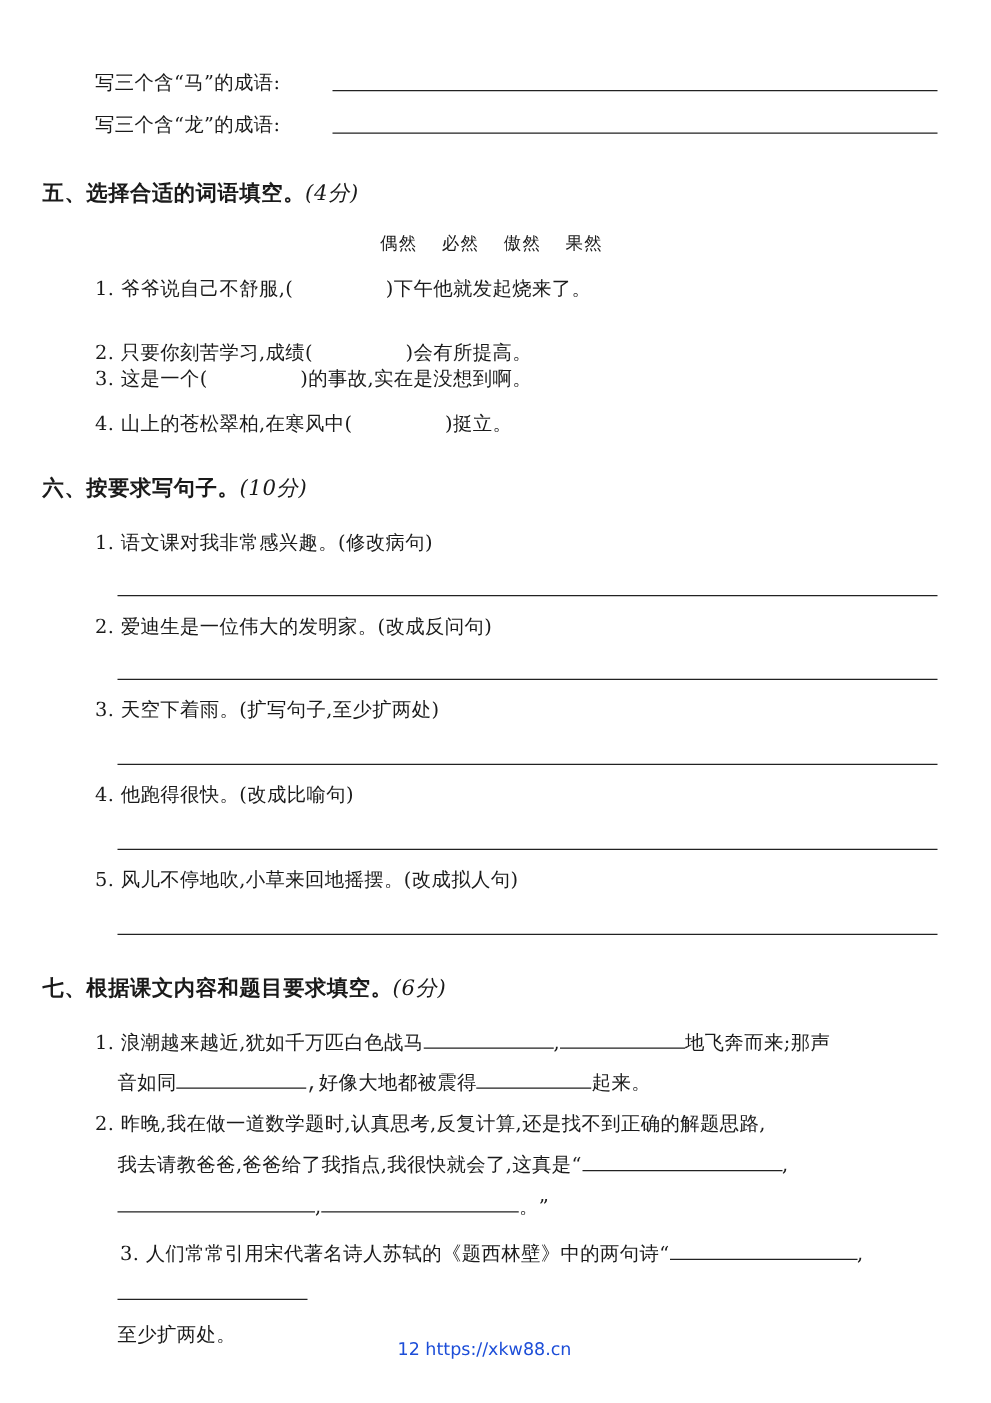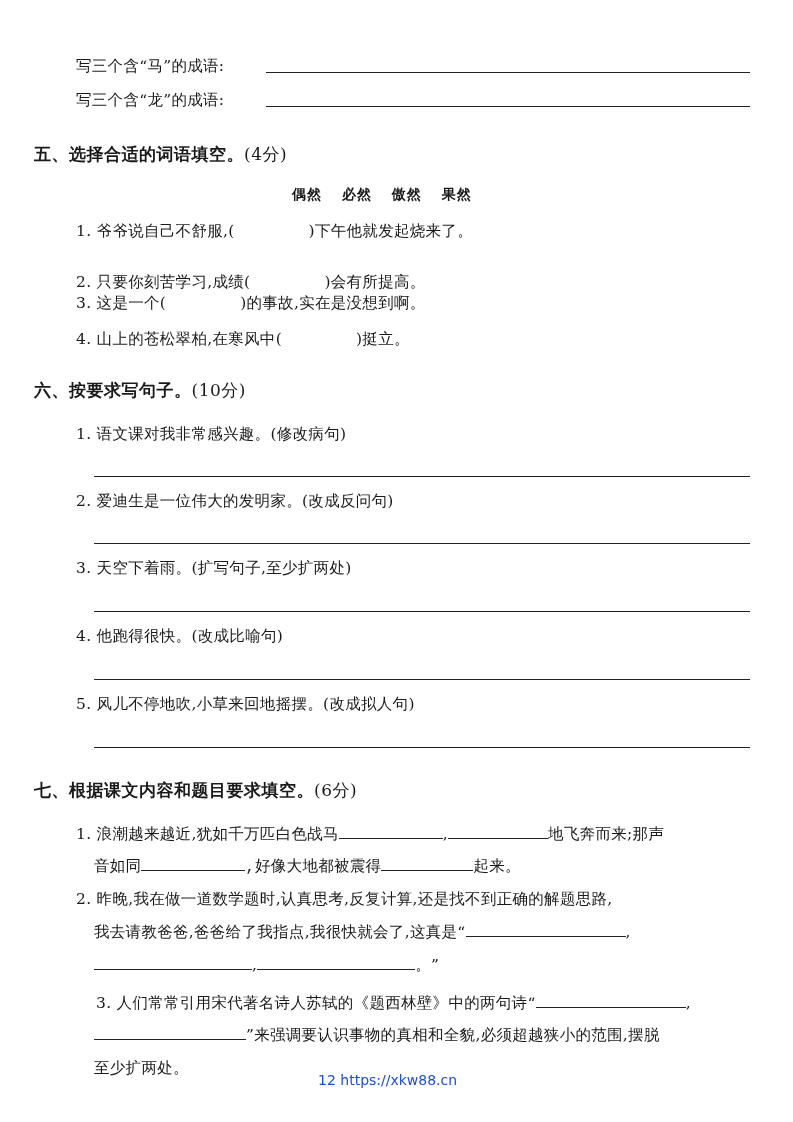--- a/index.html
+++ b/index.html
@@ -4,40 +4,40 @@
 <style>
   html, body { margin: 0; padding: 0; background: #ffffff; }
   body {
     width: 793px; height: 1122px; position: relative; overflow: hidden;
     font-family: "DejaVu Serif", "Liberation Serif", serif;
     color: #1a1a1a;
   }
   .abs { position: absolute; white-space: nowrap; }
   .line-text { font-size: 15.5px; letter-spacing: 0.3px; }
   .heading { font-family: "DejaVu Sans", "Liberation Sans", sans-serif; font-weight: bold; font-size: 17px; letter-spacing: 0.5px; }
-  .heading .score { font-weight: normal; font-family: "DejaVu Serif", serif; }
+  .heading .score { font-weight: normal; font-family: "DejaVu Serif", serif; font-style: italic; }
   .rule { position: absolute; height: 0; border-bottom: 1.6px solid #222; }
   .blank { display: inline-block; border-bottom: 1.2px solid #222; height: 14px; vertical-align: baseline; }
   .words { font-size: 14px; letter-spacing: 1px; }
   .words span { margin-right: 14px; }
   .paren-gap { display: inline-block; }
   .footer { font-family: "DejaVu Sans", "Liberation Sans", sans-serif; font-size: 14px; color: #1d4ed8; }
 </style>
 </head>
 <body>
 
 <div class="abs line-text" style="left:76px; top:56px;">写三个含“马”的成语:</div>
 <div class="rule" style="left:266px; width:484px; top:72px;"></div>
 <div class="abs line-text" style="left:76px; top:90px;">写三个含“龙”的成语:</div>
 <div class="rule" style="left:266px; width:484px; top:106px;"></div>
 
 <div class="abs heading" style="left:34px; top:143px;">
   <span>五、选择合适的词语填空。</span><span class="score">(4分)</span>
 </div>
-<div class="abs words" style="left:292px; top:186px;font-weight:bold;">
+<div class="abs words" style="left:304px; top:186px;">
   <span>偶然</span>
   <span>必然</span>
   <span>傲然</span>
   <span>果然</span>
 </div>
 <div class="abs line-text" style="left:76px; top:221px;">
   <span>1. 爷爷说自己不舒服,(</span><span class="paren-gap" style="width:74px;"></span><span>)下午他就发起烧来了。</span>
 </div>
 <div class="abs line-text" style="left:76px; top:252px;margin-top:20px;">
   <span>2. 只要你刻苦学习,成绩(</span><span class="paren-gap" style="width:74px;"></span><span>)会有所提高。</span>
@@ -79,20 +79,20 @@
   <span>我去请教爸爸,爸爸给了我指点,我很快就会了,这真是“</span><span class="blank" style="width:160px;"></span><span>,</span>
 </div>
 <div class="abs line-text" style="left:94px; top:955px;">
   <span class="blank" style="width:158px;"></span><span>,</span><span class="blank" style="width:158px;"></span><span>。”</span>
 </div>
 
 <div class="abs line-text" style="left:76px; top:993px;margin-left:20px;">
   <span>3. 人们常常引用宋代著名诗人苏轼的《题西林壁》中的两句诗“</span><span class="blank" style="width:150px;"></span><span>,</span>
 </div>
 <div class="abs line-text" style="left:94px; top:1025px;">
-  <span class="blank" style="width:152px;"></span><span>”来强调要认识事物的真相和全貌,必须超越狭小的范围,摆脱</span>
+  <span class="blank" style="width:152px;"></span>
 </div>
 <div class="abs line-text" style="left:94px; top:1058px;">至少扩两处。</div>
 
 <div class="abs footer" style="left:318px; top:1072px;">
   <span>12</span>
   <span>https://xkw88.cn</span>
 </div>
 
 </body></html>

